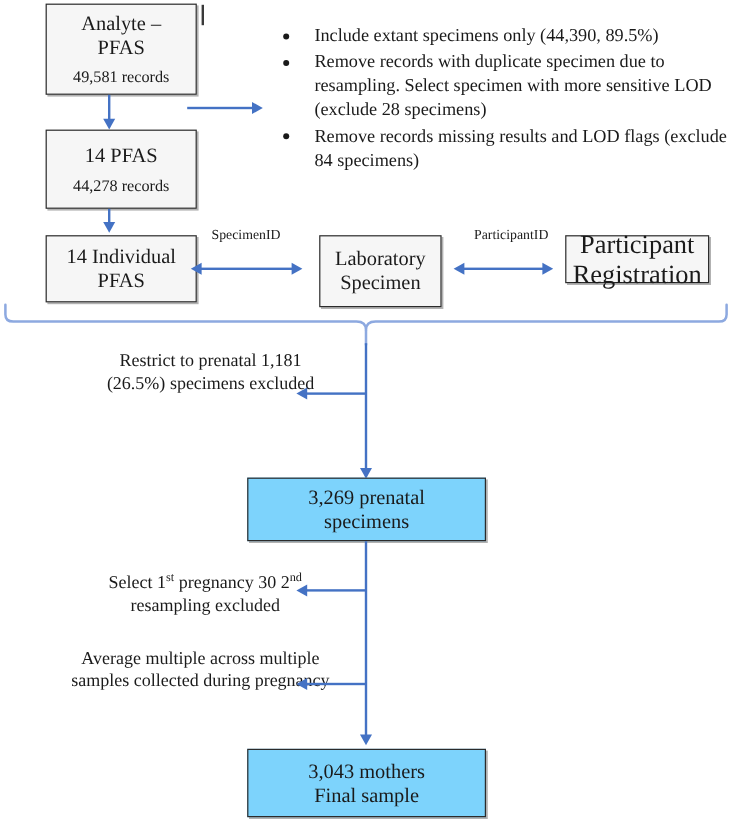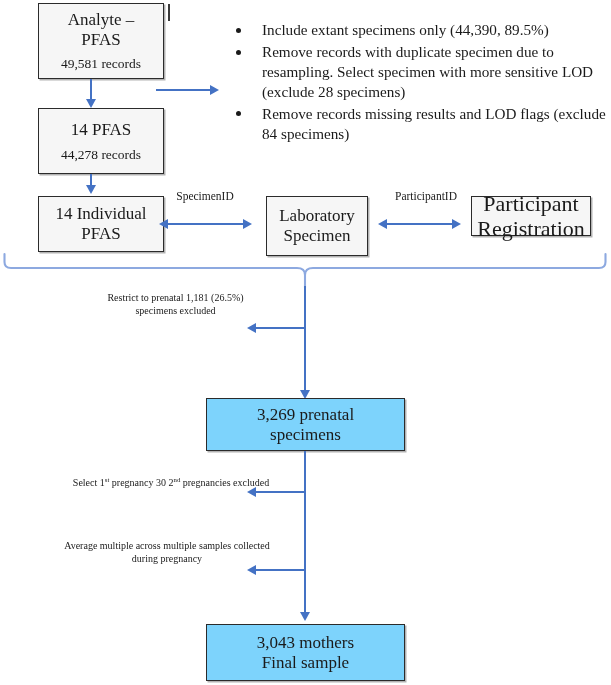--- a/index.html
+++ b/index.html
@@ -42,21 +42,21 @@
   .box .sub {
     font-size: 13.5px;
     margin-top: 7px;
   }
 
   
   .ftext {
     position: absolute;
     text-align: center;
     line-height: 1.28;
-    font-size: 10px;
+    font-size: 15px;
   }
 
   
   #bullets {
     position: absolute;
     left: 228px;
     top: 20px;
     width: 378px;
     font-size: 15.2px;
     line-height: 1.31;
@@ -215,21 +215,21 @@
   <div class="box shaded" style="left:206px; top:398px; width:199px; height:53px; font-size:17px;">
     <span class="ln">3,269 prenatal</span>
     <span class="ln">specimens</span>
   </div>
 
   <div class="ln-v" style="left:304px; top:451px; height:164px;"></div>
   <div class="arrow down" style="left:299.5px; top:612px;"></div>
 
   <div class="ftext" style="left:66px; top:477px; width:210px;">
     <span class="ln"><span>Select 1</span><sup>st</sup><span> pregnancy</span></span>
-    <span class="ln"><span>30 2</span><sup>nd</sup><span> pregnancies excluded</span></span>
+    <span class="ln"><span>30 2</span><sup>nd</sup><span> resampling excluded</span></span>
   </div>
   <div class="ln-h" style="left:255px; top:491px; width:50px;"></div>
   <div class="arrow left" style="left:247px; top:486.5px;"></div>
 
   <div class="ftext" style="left:58px; top:540px; width:218px;">
     <span class="ln">Average multiple across</span>
     <span class="ln">multiple samples collected</span>
     <span class="ln">during pregnancy</span>
   </div>
   <div class="ln-h" style="left:255px; top:569px; width:50px;"></div>

